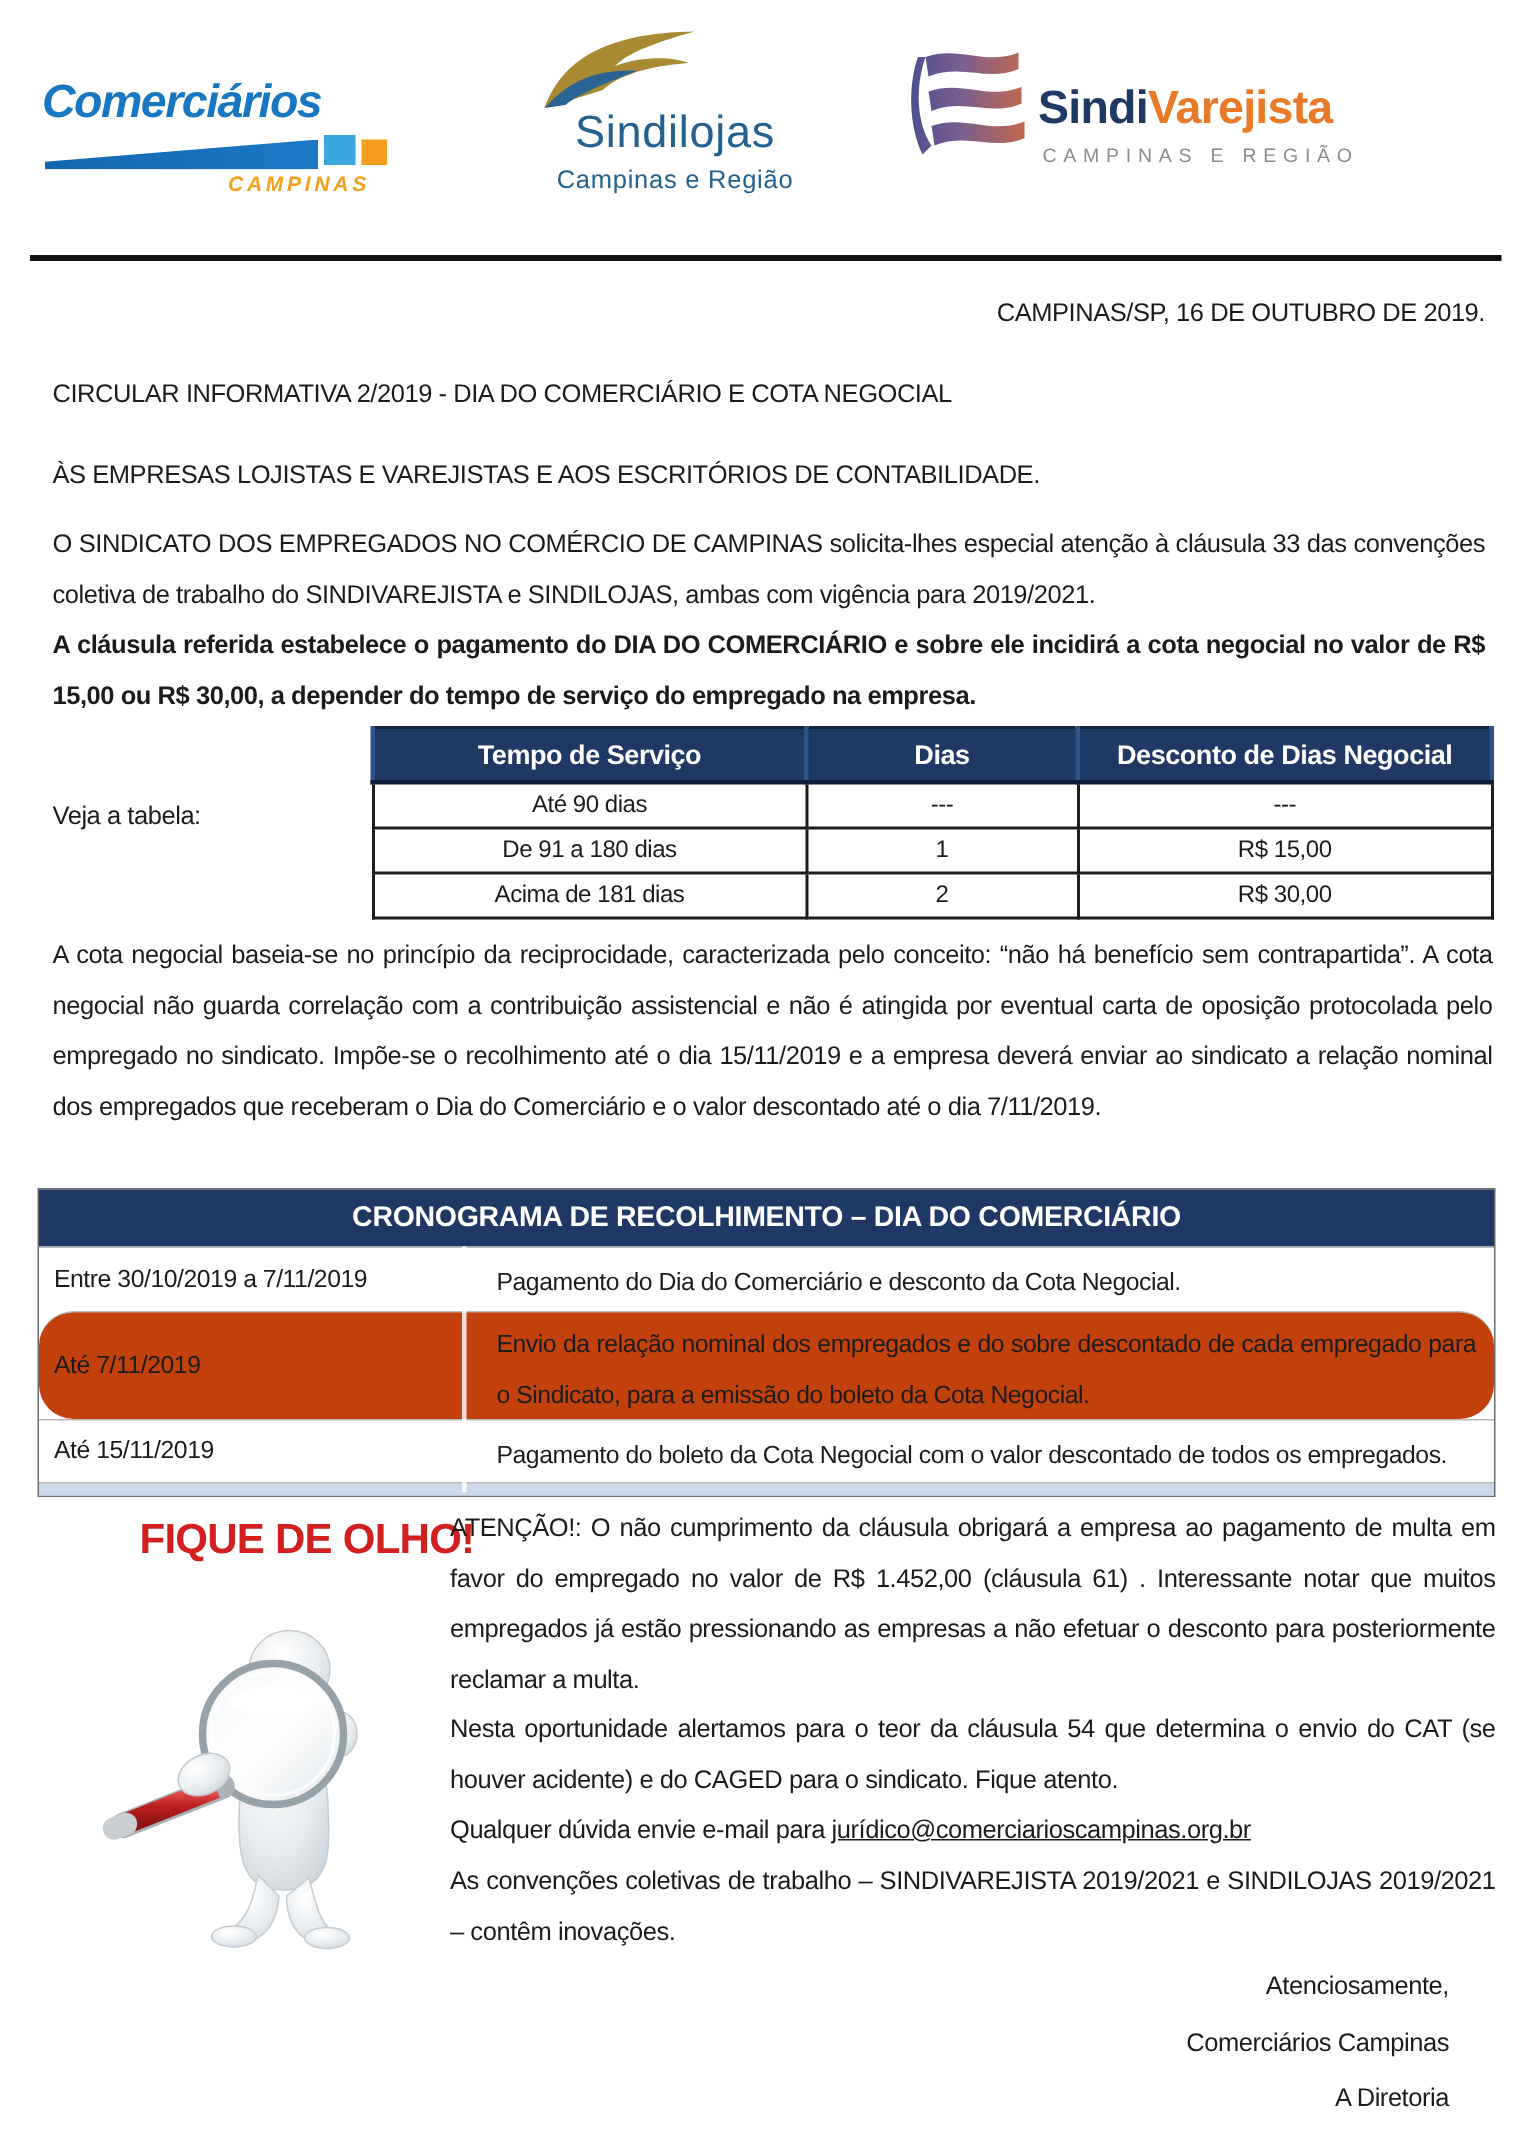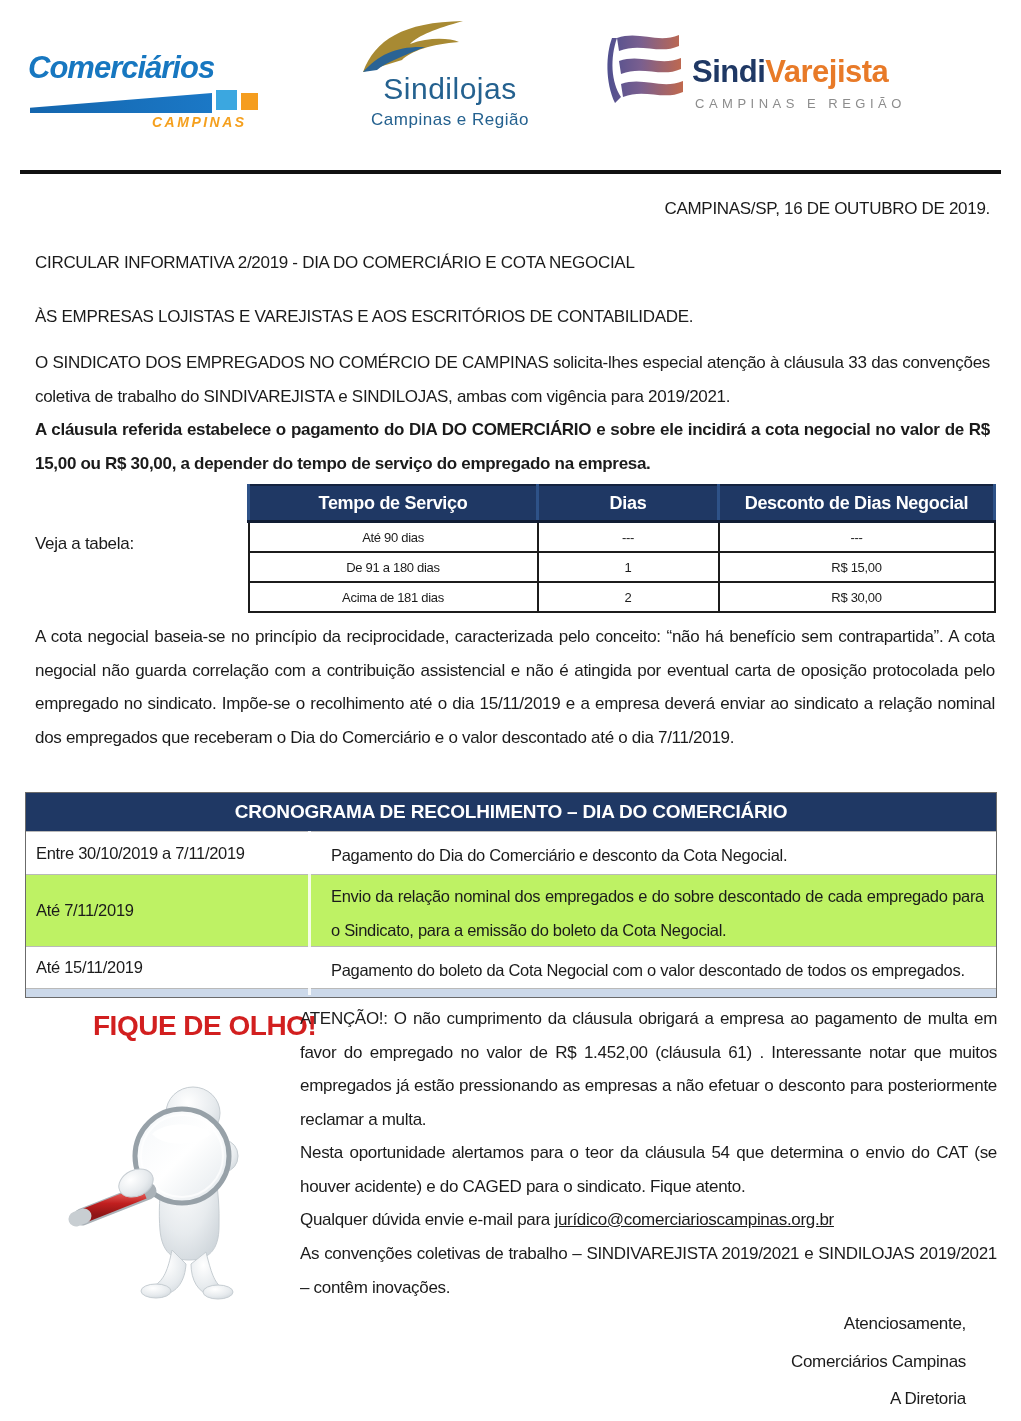--- a/index.html
+++ b/index.html
@@ -20,35 +20,35 @@
   .sl-region{font-size:17px;color:#24618f;letter-spacing:0.5px;}
   .sv-name{font-size:31px;font-weight:700;letter-spacing:-0.5px;}
   .sv-n1{color:#1f3864;} .sv-n2{color:#e87a28;}
   .sv-region{font-size:13px;color:#8c8c8c;letter-spacing:4.5px;}
 
   .rule{background:#111;}
 
   
   table.service{border-collapse:collapse;table-layout:fixed;}
   table.service td,table.service th{border:2px solid #1c1c1c;text-align:center;vertical-align:middle;
-        font-size:13px;letter-spacing:-0.3px;padding:0;}
+        font-size:16px;letter-spacing:-0.3px;padding:0;}
   table.service th{background:#1f3864;color:#ffffff;font-weight:700;font-size:18px;height:34px;
         border-left:3px solid #2e5288;border-right:3px solid #2e5288;border-top:2px solid #14233f;border-bottom:3px solid #101c33;}
   table.service td{height:28px;background:#ffffff;}
 
   
   .sched{border:1px solid #6b6b6b;}
   .sched-head{background:#1f3864;color:#ffffff;font-weight:700;font-size:19px;
         display:flex;align-items:center;justify-content:center;letter-spacing:-0.2px;}
   .sched-row{display:flex;border-top:1px solid #b9b9b9;}
   .sched-period{width:285px;flex:0 0 285px;padding:0 0 0 10px;display:flex;align-items:center;
         font-size:16.5px;letter-spacing:-0.3px;}
   .sched-desc{flex:1;padding:4px 12px 0 10px;font-size:16.5px;letter-spacing:-0.3px;line-height:34px;
         display:flex;align-items:center;text-align:justify;}
-  .row-blue{background:#bef264;}
+  .row-blue{background:#c2410c;border-radius:23px;}
   .sched-strip{height:8px;background:#ccd9ea;border-top:1px solid #b9b9b9;}
   .col-sep{position:absolute;width:3px;background:rgba(255,255,255,0.85);}
 
   .fique{color:#d21f1f;font-weight:700;font-size:28px;letter-spacing:-0.5px;margin-left:47px;}
   .email-link{text-decoration:underline;color:#1b1b1b;cursor:pointer;}
   .closing-line{text-align:right;font-size:17px;letter-spacing:-0.3px;line-height:37.5px;}
 </style>
 </head>
 <body>
 

